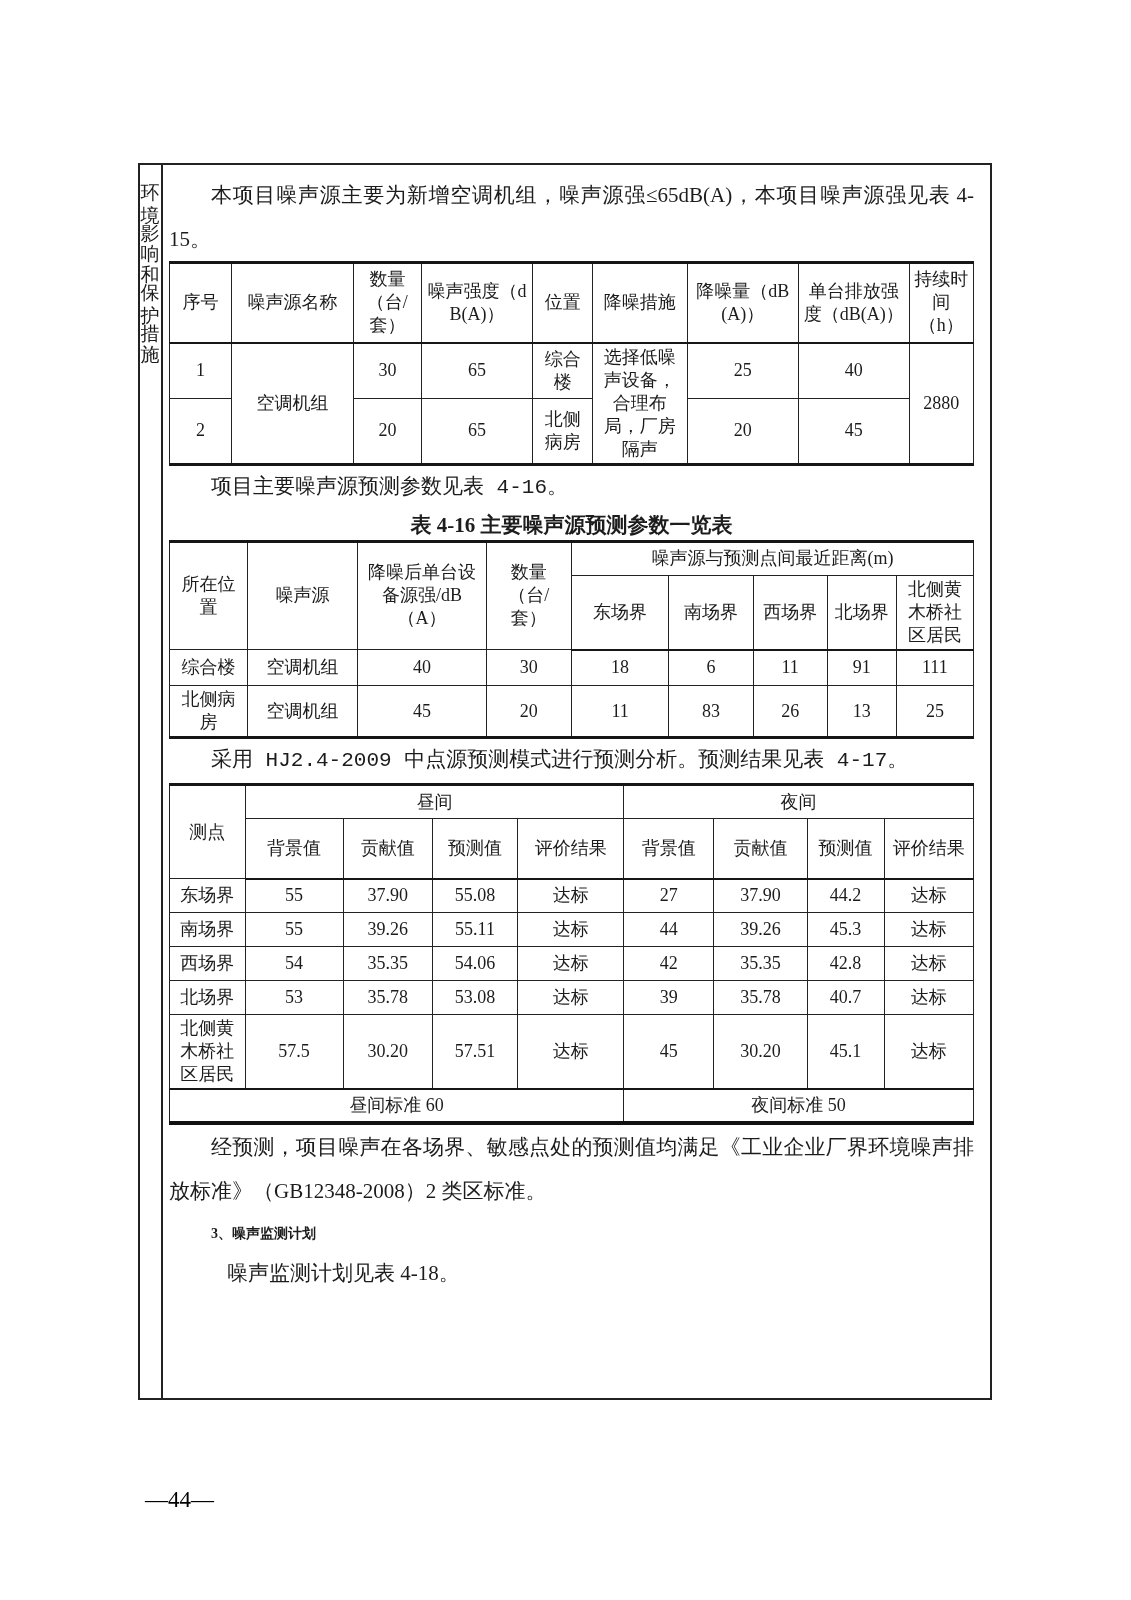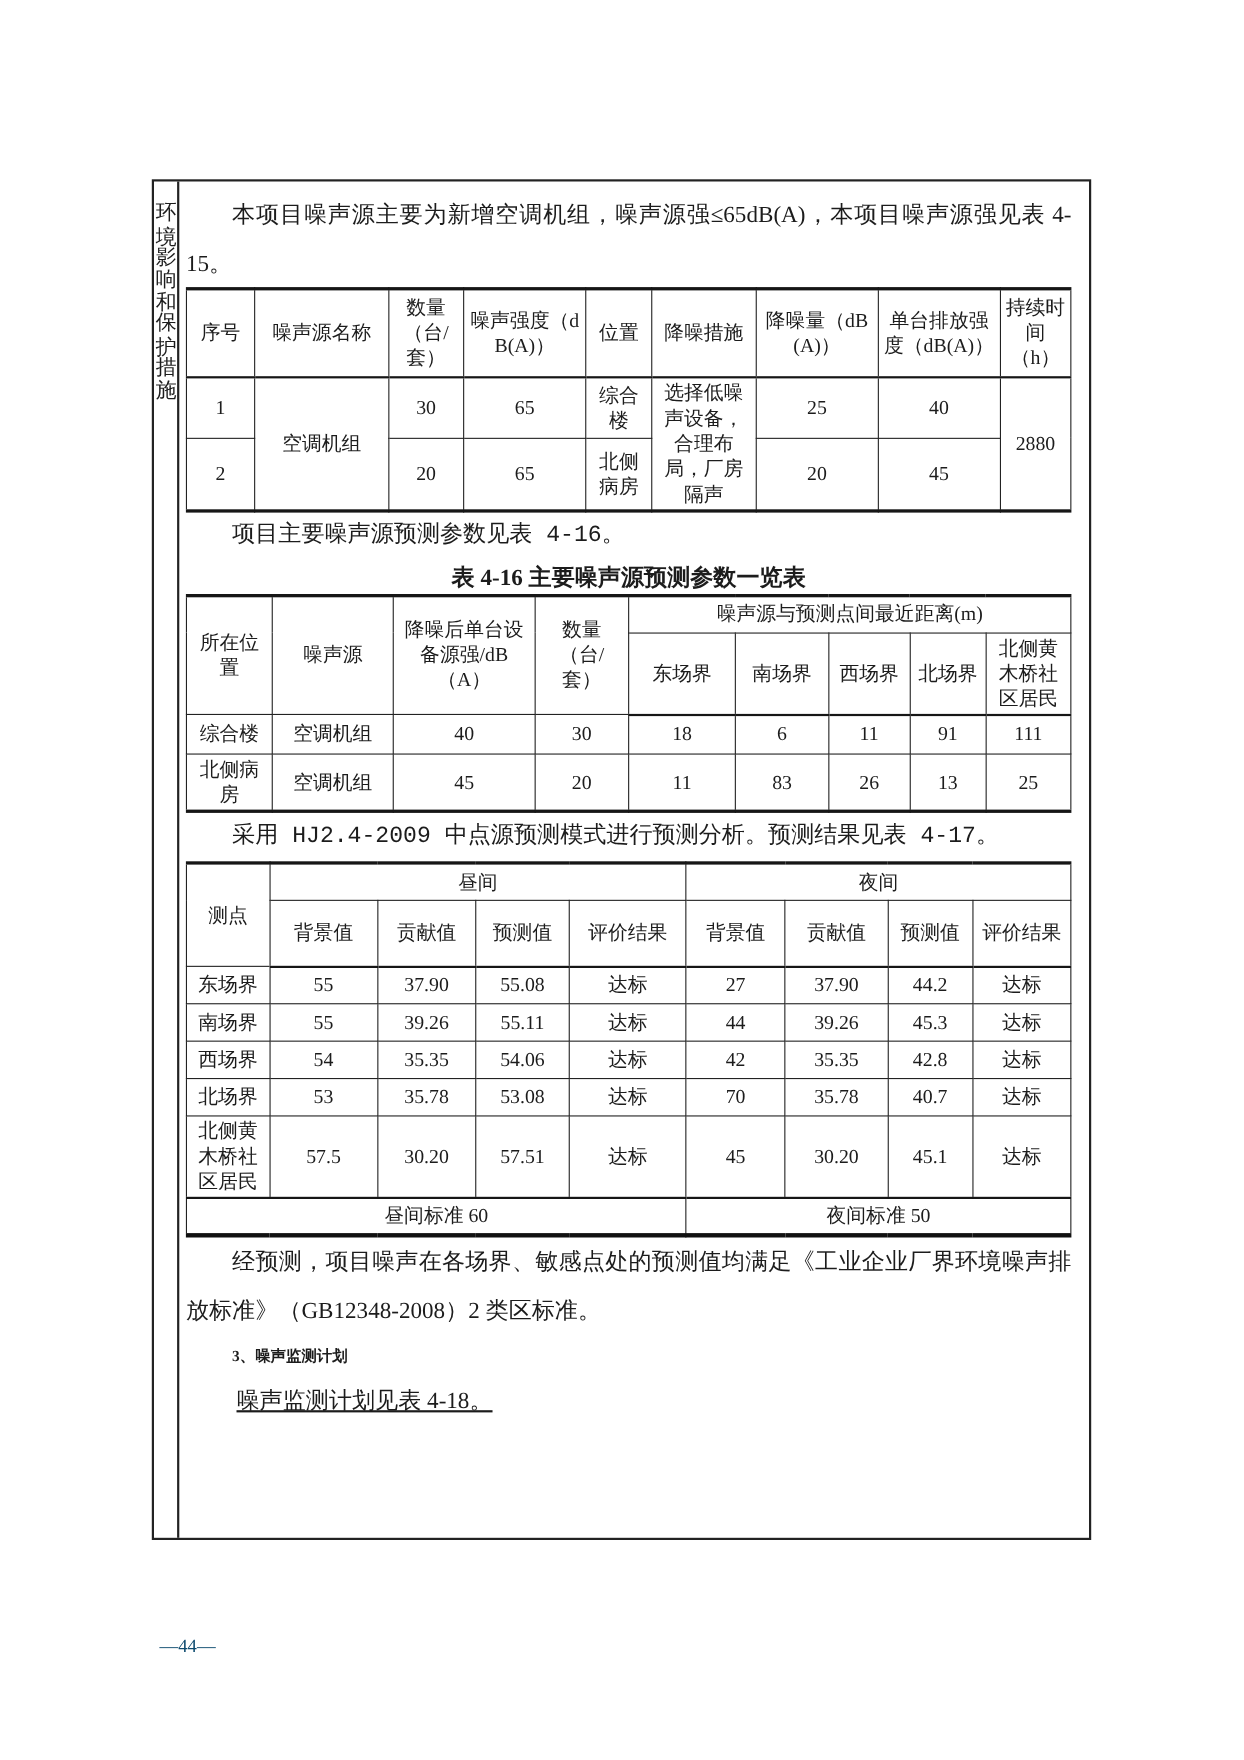--- a/index.html
+++ b/index.html
@@ -48,23 +48,23 @@
   #t417 tr.hrow1{height:34px;}
   #t417 tr.hrow2{height:60px;}
   #t417 tr.drow{height:34px;}
   #t417 tr.stdrow{height:34px;}
   #t417 tr.stdrow td{border-top:2px solid #161616;}
   .mt8{margin-top:8px;font-family:Liberation Mono, monospace;}
   .mt10{margin-top:10px;}
   .heading3{
     font-size:14px;font-weight:bold;margin:0;text-indent:42px;line-height:34px;margin-top:4px;
   }
-  .last-line{font-size:21px;margin:4px;text-indent:42px;line-height:36px;margin-top:4px;text-decoration:underline;}
+  .last-line{font-size:21px;margin:16px;text-indent:42px;line-height:36px;margin-top:4px;}
   .page-number{
-    position:absolute;left:145px;top:1487px;font-size:17px;color:#0c4a6e;
+    position:absolute;left:145px;top:1487px;font-size:23px;color:#000000;
   }
 </style>
 </head>
 <body>
 
 <div class="frame">
   <div class="sidebar">
     <div class="sidebar-label">环境影响和保护措施</div>
   </div>
   <div class="content">
@@ -234,21 +234,21 @@
           <td>35.35</td>
           <td>42.8</td>
           <td>达标</td>
         </tr>
         <tr class="drow">
           <td>北场界</td>
           <td>53</td>
           <td>35.78</td>
           <td>53.08</td>
           <td>达标</td>
-          <td>70</td>
+          <td>39</td>
           <td>35.78</td>
           <td>40.7</td>
           <td>达标</td>
         </tr>
         <tr class="drow">
           <td>北侧黄木桥社区居民</td>
           <td>57.5</td>
           <td>30.20</td>
           <td>57.51</td>
           <td>达标</td>

